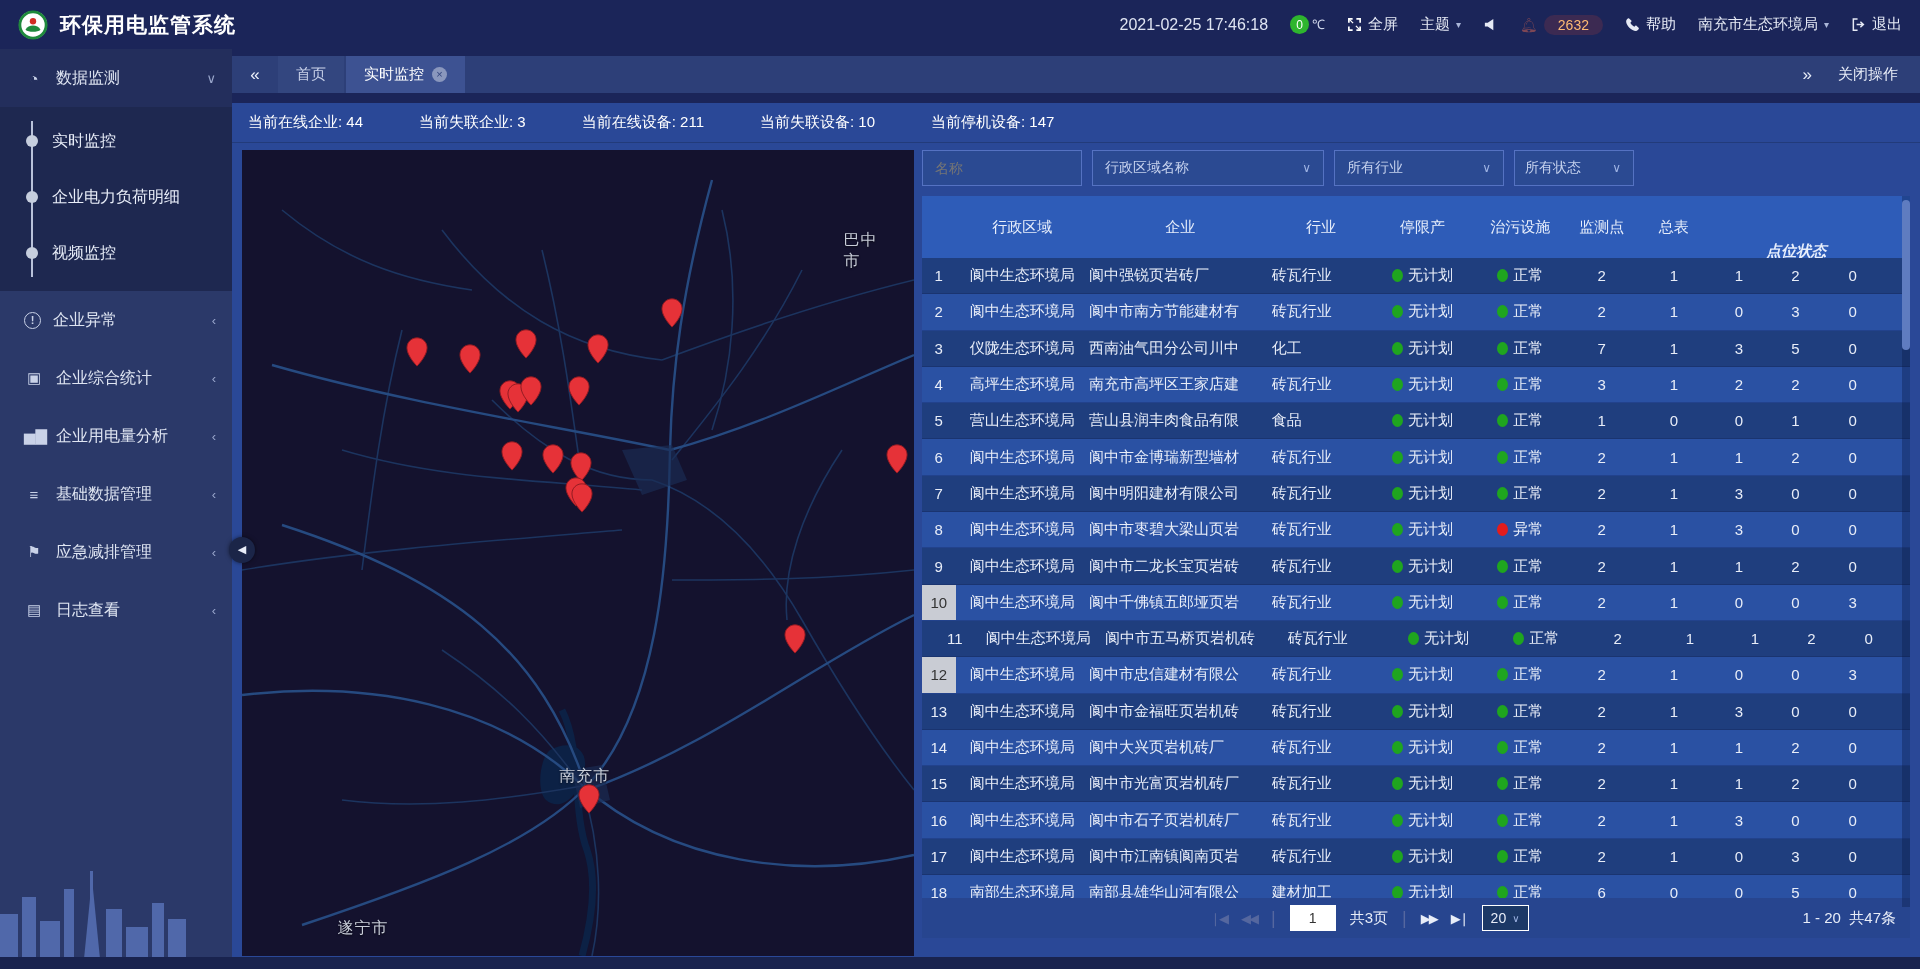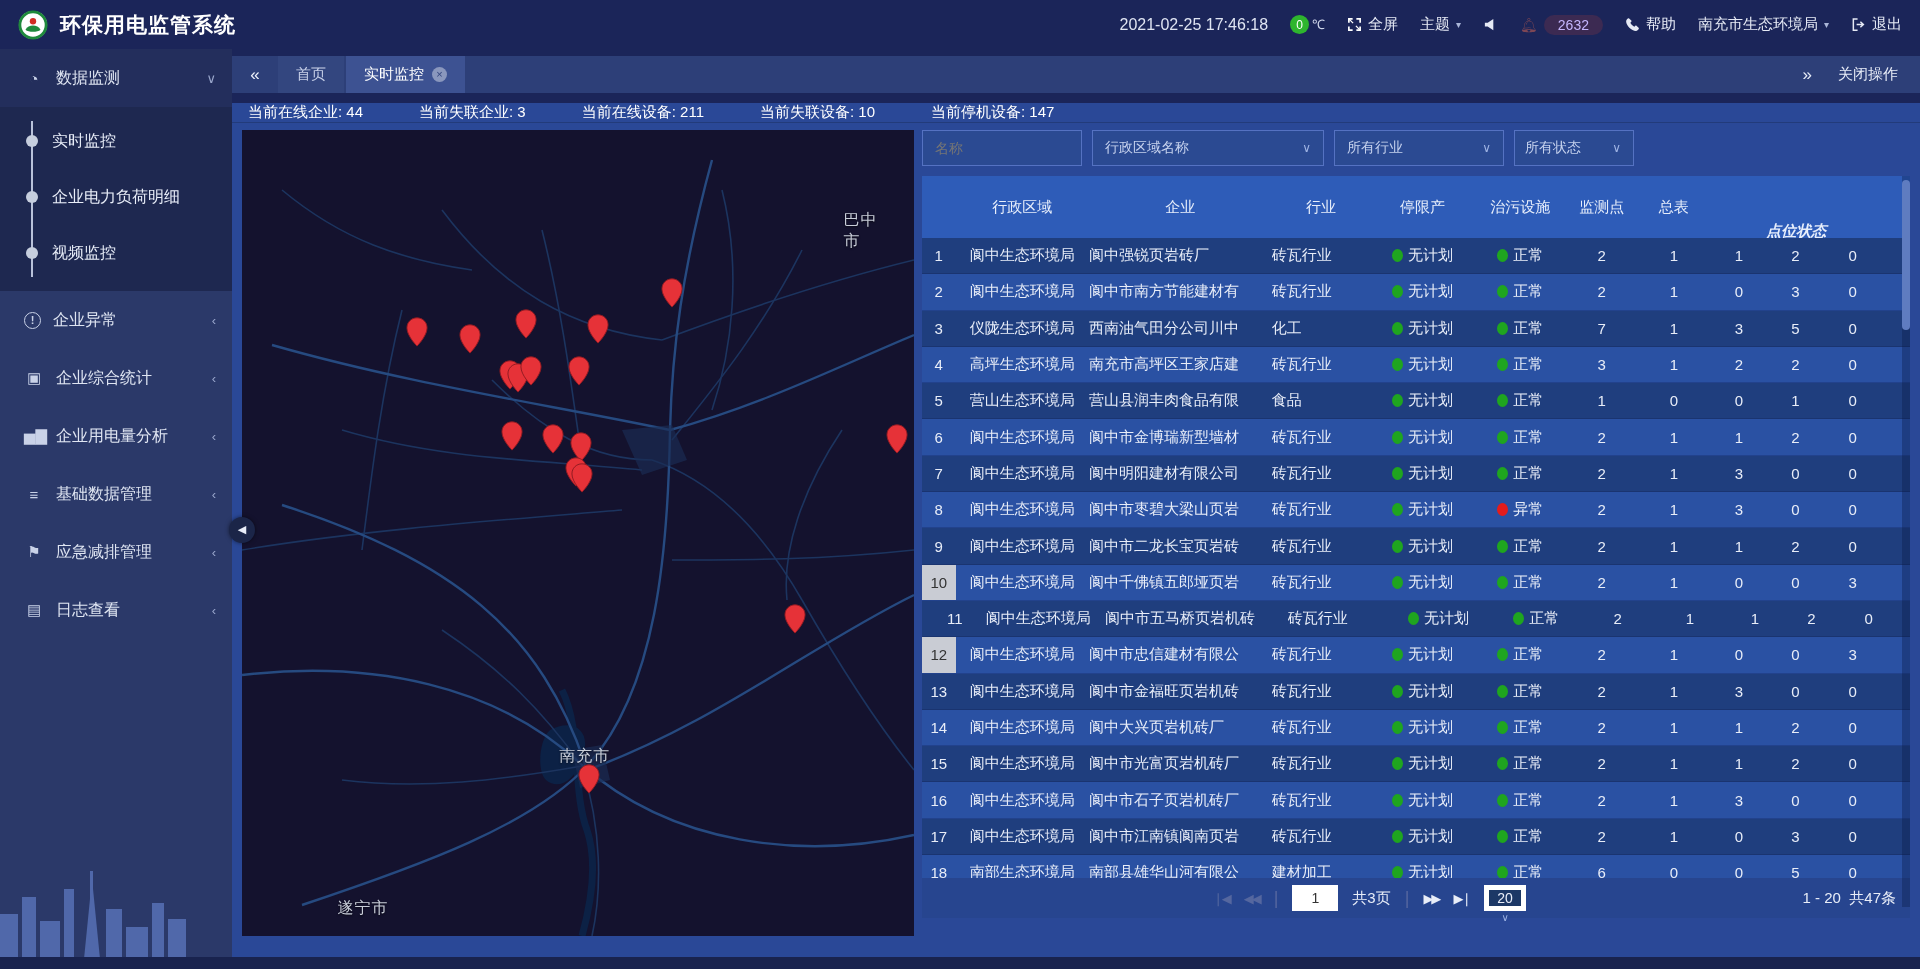--- a/index.html
+++ b/index.html
@@ -10,21 +10,21 @@
   .logo { width:30px; height:30px; margin-right:12px; flex:none; }
   .app-title { font-size:21px; font-weight:bold; letter-spacing:1px; }
   .header-right { margin-left:auto; display:flex; align-items:center; gap:22px; font-size:15px; color:#e6eaf5; }
   .datetime { color:#dfe4f2; font-size:16px; }
   .temp-wrap { display:flex; align-items:flex-start; gap:3px; }
   .temp-badge { width:19px; height:19px; border-radius:50%; background:#2eb52e; color:#fff; font-size:12px; display:flex; align-items:center; justify-content:center; }
   .temp-unit { font-size:13px; color:#cfd6ea; }
   .hbtn { display:flex; align-items:center; gap:6px; cursor:pointer; white-space:nowrap; }
   .hicon { width:15px; height:15px; display:inline-block; }
   .caret { font-size:10px; color:#aab6d8; }
-  .notif-pill { background:#3c2a52; color:#c4b5fd; border-radius:10px; padding:2px 14px; font-size:14px; }
+  .notif-pill { background:#3c2a52; color:#fdba74; border-radius:10px; padding:2px 14px; font-size:14px; }
   .bell { color:#7c4655; font-size:14px; }
 
   
   .layout { display:flex; height:920px; }
 
   
   .sidebar { width:232px; background:#2b3969; color:#dfe5f2; position:relative; flex:none; overflow:hidden; }
   .sgroup-head { height:58px; display:flex; align-items:center; padding:0 16px 0 24px; font-size:16px; cursor:pointer; }
   .sgroup-head.expanded { background:#232e5c; }
   .sicon { width:20px; margin-right:12px; font-size:15px; color:#c9d2e8; text-align:center; flex:none; }
@@ -39,21 +39,21 @@
   
   .main { flex:1; display:flex; flex-direction:column; min-width:0; }
   .gap-strip { height:7px; background:#1b2559; }
   .tabbar { height:37px; background:#2d3f78; display:flex; align-items:stretch; color:#c7d0e8; font-size:15px; }
   .tab-scroll { width:46px; display:flex; align-items:center; justify-content:center; color:#eef2fb; font-size:17px; cursor:pointer; }
   .tab { padding:0 18px; display:flex; align-items:center; gap:8px; cursor:pointer; background:#33467f; margin-right:2px; }
   .tab.active { background:#3d5292; color:#fff; }
   .tab-close { width:15px; height:15px; border-radius:50%; background:#8a97bd; color:#33457e; font-size:11px; line-height:14px; text-align:center; }
   .tabbar-right { margin-left:auto; display:flex; align-items:center; gap:26px; padding-right:22px; color:#e8edf8; }
   .gap-strip2 { height:10px; background:#1b2559; }
-  .statsbar { height:20px; background:#2a4897; display:flex; align-items:center; gap:56px; padding:0 16px; color:#fff; font-size:15px; border-bottom:1px solid rgba(0,0,0,.18); }
+  .statsbar { height:40px; background:#2a4897; display:flex; align-items:center; gap:56px; padding:0 16px; color:#fff; font-size:15px; border-bottom:1px solid rgba(0,0,0,.18); }
   .content { flex:1; background:#2a4897; display:flex; padding:7px 10px 0 10px; gap:8px; position:relative; }
 
   
   .map-panel { width:672px; height:806px; background:#14122e; position:relative; flex:none; }
   .map-label { position:absolute; transform:translate(-50%,-50%); color:#c8cdd8; font-size:16px; letter-spacing:1px; text-shadow:0 1px 2px rgba(0,0,0,.6); }
   .pin { position:absolute; transform:translate(-50%,-88%); width:23px; height:31px; }
   .collapse-btn { position:absolute; left:-13px; top:48%; width:26px; height:26px; border-radius:50%; background:#1b2548; color:#e8edf8; display:flex; align-items:center; justify-content:center; font-size:11px; cursor:pointer; box-shadow:0 0 4px rgba(0,0,0,.5); z-index:5; }
 
   
   .right-panel { flex:1; display:flex; flex-direction:column; min-width:0; position:relative; }
@@ -87,21 +87,21 @@
   .vscroll { position:absolute; right:0; top:46px; width:8px; bottom:62px; background:rgba(10,25,70,.35); }
   .vthumb { position:absolute; top:4px; left:0; width:8px; height:150px; background:#5f7cc0; border-radius:4px; }
 
   
   .pager { height:40px; background:#27458f; margin-top:0; display:flex; align-items:center; color:#e8edf8; font-size:15px; padding:0 14px; flex:none; }
   .pager-center { margin:0 auto; display:flex; align-items:center; gap:14px; }
   .pg-ico { font-size:13px; letter-spacing:-2px; cursor:pointer; }
   .pg-ico.disabled { color:#55679f; cursor:default; }
   .pg-div { color:#55679f; font-size:18px; }
   .pg-input { width:46px; height:26px; background:#fff; color:#333; border:none; text-align:center; font-size:14px; font-family:"Liberation Sans",sans-serif; }
-  .pg-size { background:#1c3866; border:5px solid #ffffff; height:26px; padding:0 8px; display:flex; align-items:center; gap:6px; cursor:pointer; font-size:14px;flex-direction:column; }
+  .pg-size { background:#1c3866; border:1px solid #ffffff; height:26px; padding:0 8px; display:flex; align-items:center; gap:6px; cursor:pointer; font-size:14px; }
   .pager-right { margin-left:0; white-space:nowrap; }
 
   .footer-strip { position:fixed; bottom:0; left:0; width:1920px; height:12px; background:#19234e; z-index:20; }
 </style>
 </head>
 <body>
 
 <div class="app-header">
   <svg class="logo" viewBox="0 0 32 32">
     <circle cx="16" cy="16" r="15" fill="#fff"></circle>

